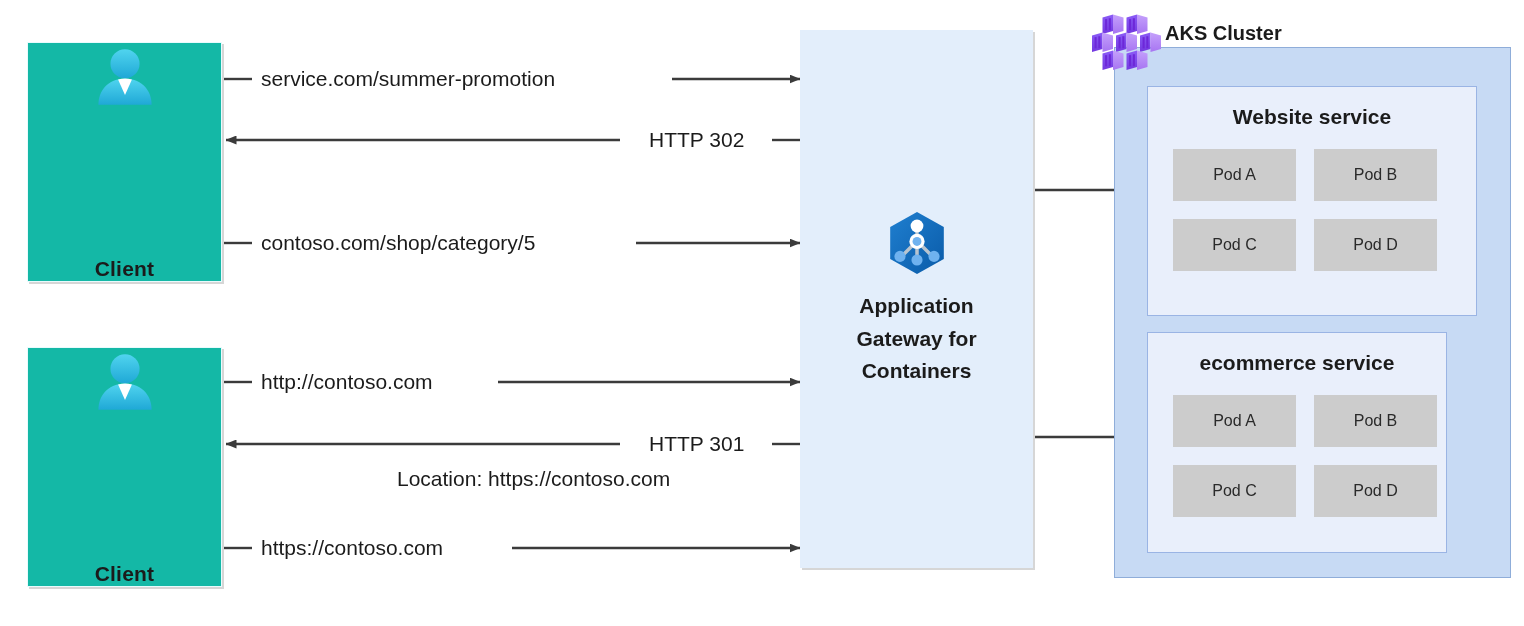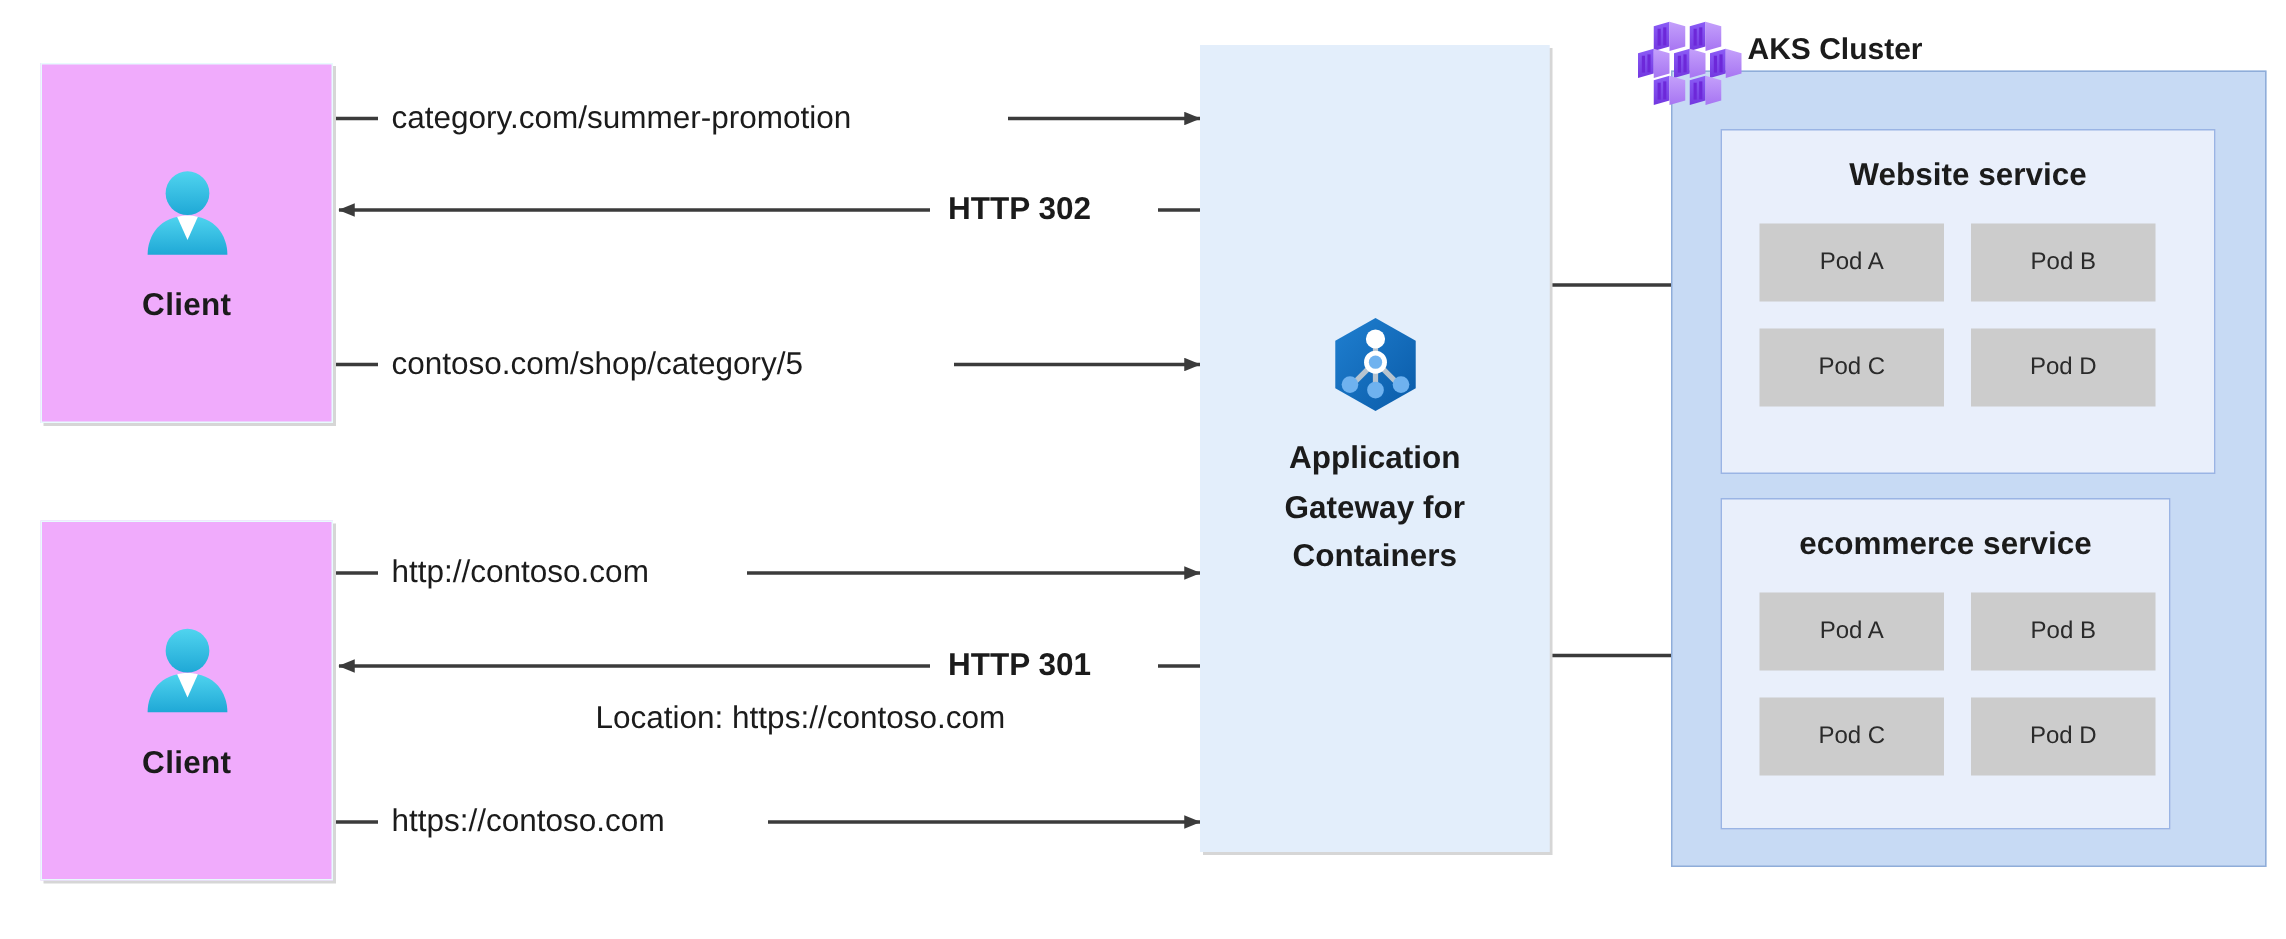--- a/index.html
+++ b/index.html
@@ -18,27 +18,27 @@
     height: 626px;
     background: #ffffff;
     overflow: hidden;
   }
 
   
   .abs { position: absolute; box-sizing: border-box; }
 
   
   .client-box {
-    background: #f0abfc;
+    background: #14b8a6;
     border: 1px solid #e8fbfd;
     box-shadow: 2px 2px 0 0 #d6d6d6;
     display: flex;
     flex-direction: column;
     align-items: center;
-    justify-content: center;
+    justify-content: space-between;
   }
   .client-label {
     font-size: 21px;
     font-weight: bold;
     color: #1b1b1b;
     margin-top: 10px;
     letter-spacing: .2px;
   }
   .person-icon { width: 74px; height: 74px; display: block; }
 
@@ -92,21 +92,21 @@
     justify-content: center;
   }
   .aks-icon { width: 72px; height: 58px; display: block; }
 
   
   .flow-text {
     font-size: 21px;
     color: #1b1b1b;
     white-space: nowrap;
   }
-  .flow-text.bold { font-weight: bold; }
+  .flow-text.bold { font-weight: normal; margin-left: 17px; }
 
   
   #wires { position: absolute; left: 0; top: 0; width: 1524px; height: 626px; }
 </style>
 </head>
 <body>
 
 <div id="canvas">
 
   <svg id="wires" viewBox="0 0 1524 626" xmlns="http://www.w3.org/2000/svg">
@@ -168,21 +168,21 @@
           <stop offset="1" stop-color="#1fa8d6"></stop>
         </linearGradient>
       </defs>
       <circle cx="32" cy="18" r="12.6" fill="url(#pgB)"></circle>
       <path d="M32 31 C16 31 9 42.5 9 53.5 L55 53.5 C55 42.5 48 31 32 31 Z" fill="url(#pgB)"></path>
       <path d="M26 31.6 L32 45 L38 31.6 C36 31 34 30.8 32 30.8 C30 30.8 28 31 26 31.6 Z" fill="#ffffff"></path>
     </svg>
     <div class="client-label">Client</div>
   </div>
 
-  <div class="abs flow-text" style="left:261px; top:67px;">category.com/summer-promotion</div>
+  <div class="abs flow-text" style="left:261px; top:67px;">service.com/summer-promotion</div>
 
   <div class="abs flow-text bold" style="left:632px; top:128px;">HTTP 302</div>
 
 
   <div class="abs flow-text" style="left:261px; top:231px;">contoso.com/shop/category/5</div>
 
   <div class="abs flow-text" style="left:261px; top:370px;">http://contoso.com</div>
 
   <div class="abs flow-text bold" style="left:632px; top:432px;">HTTP 301</div>
 

